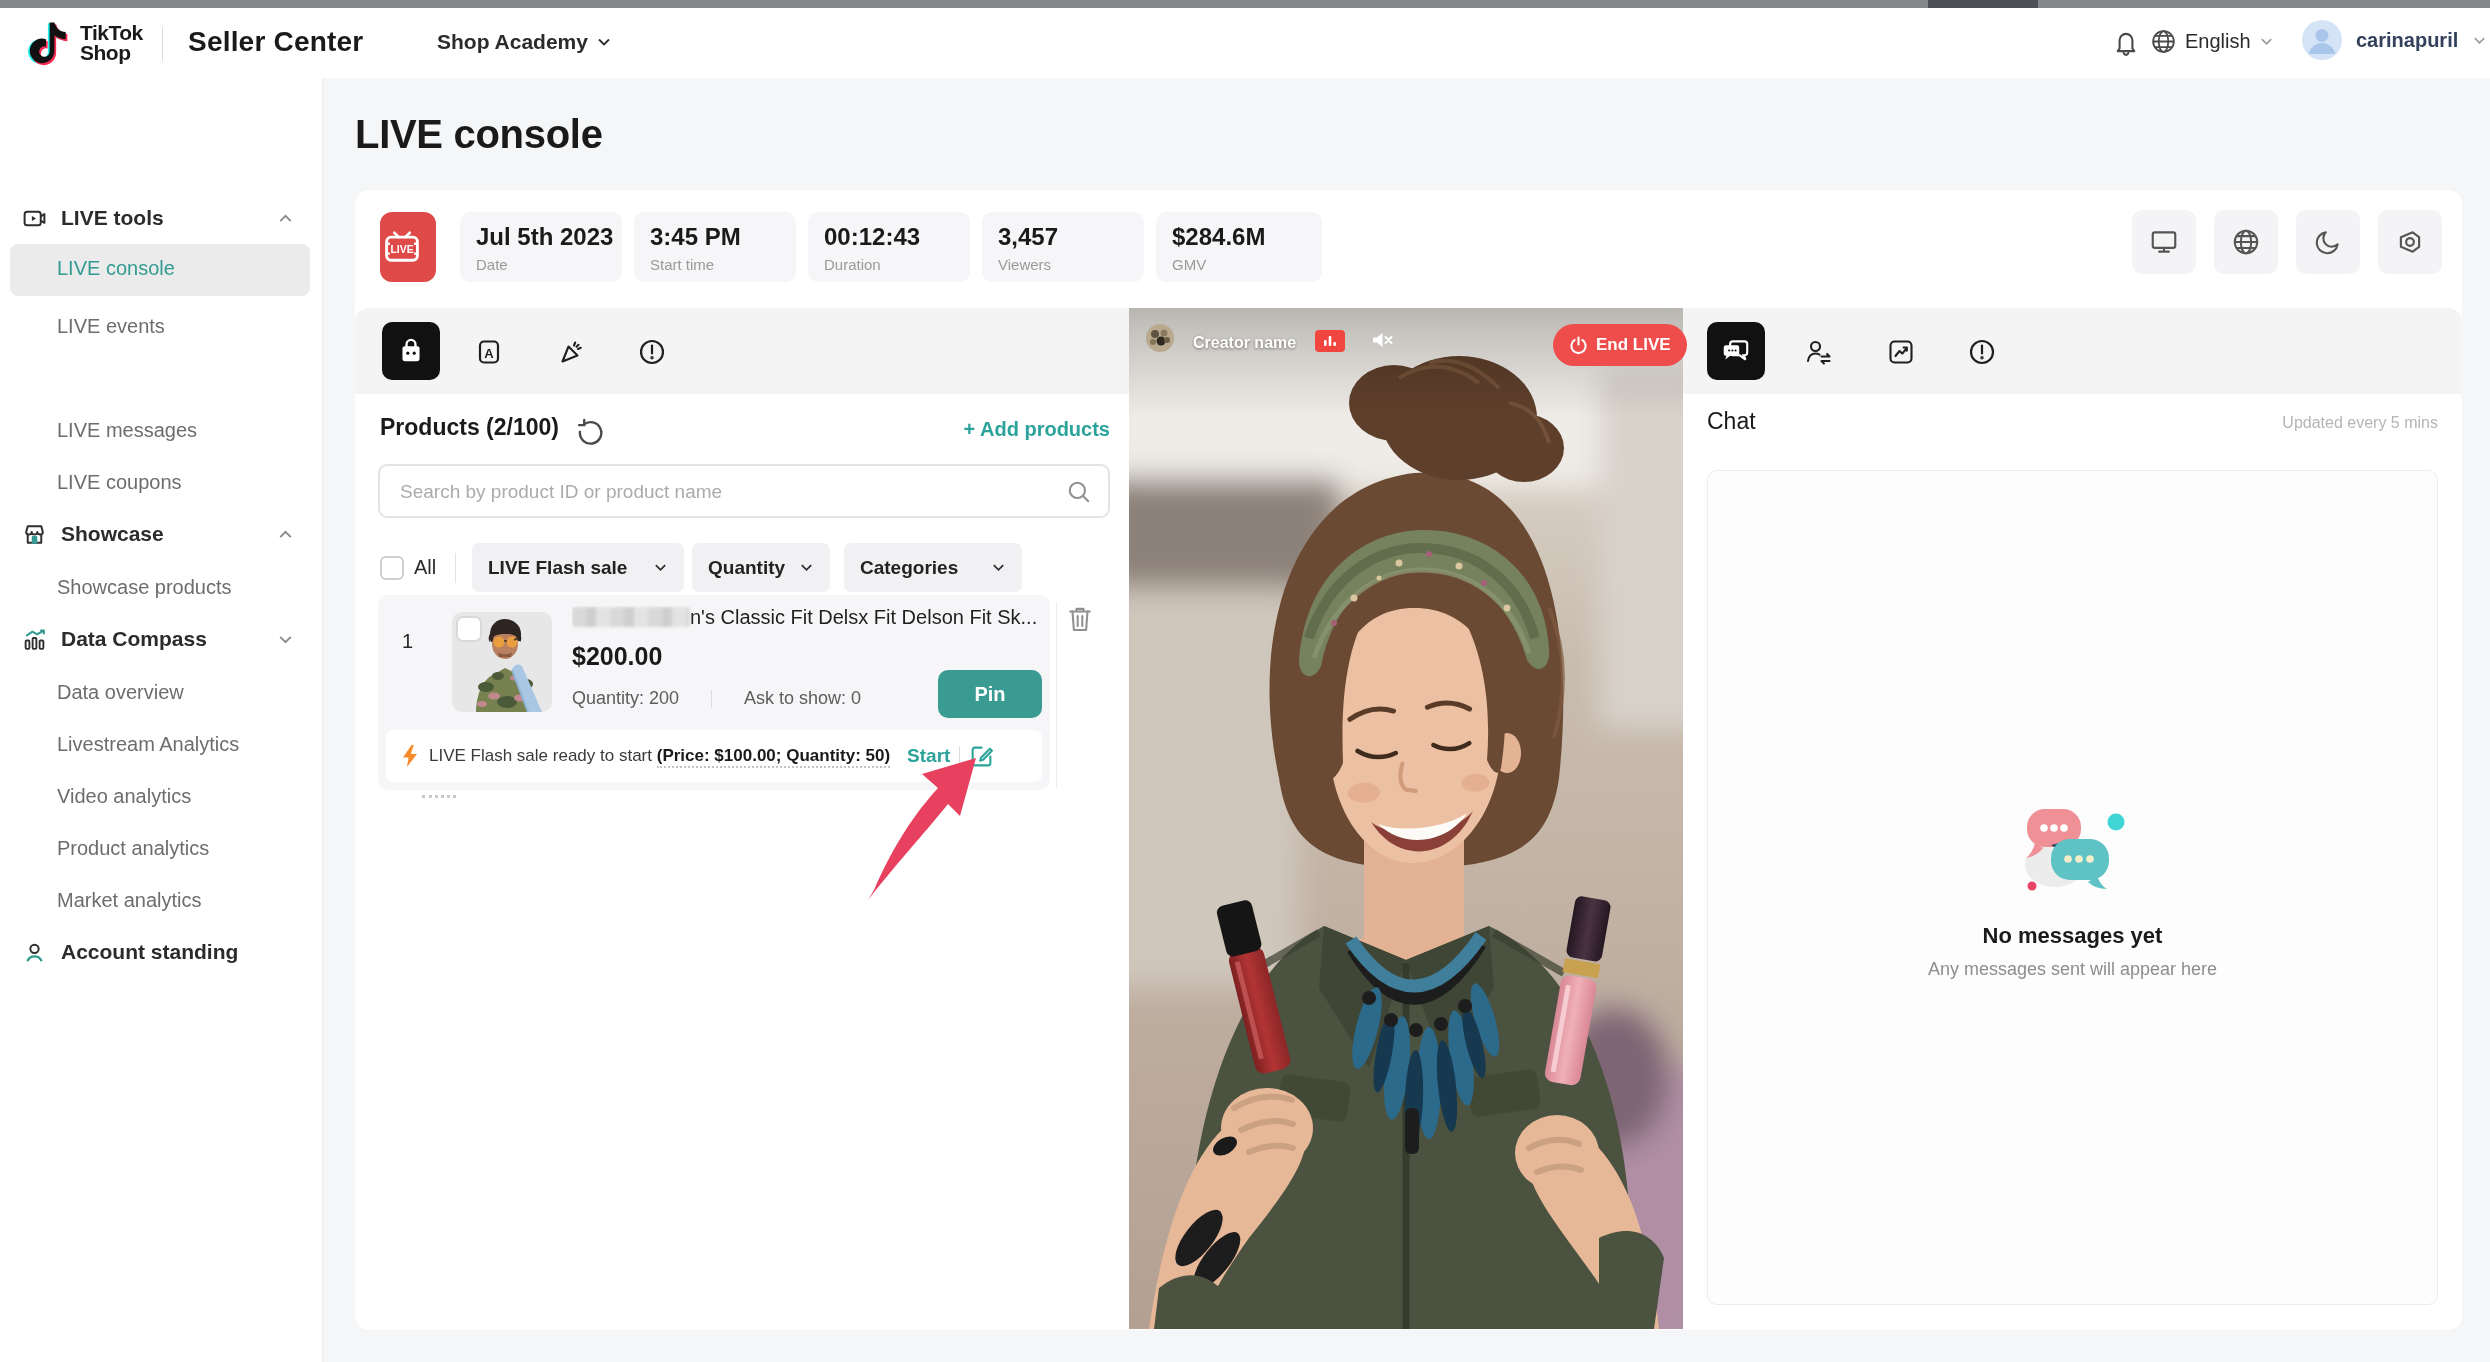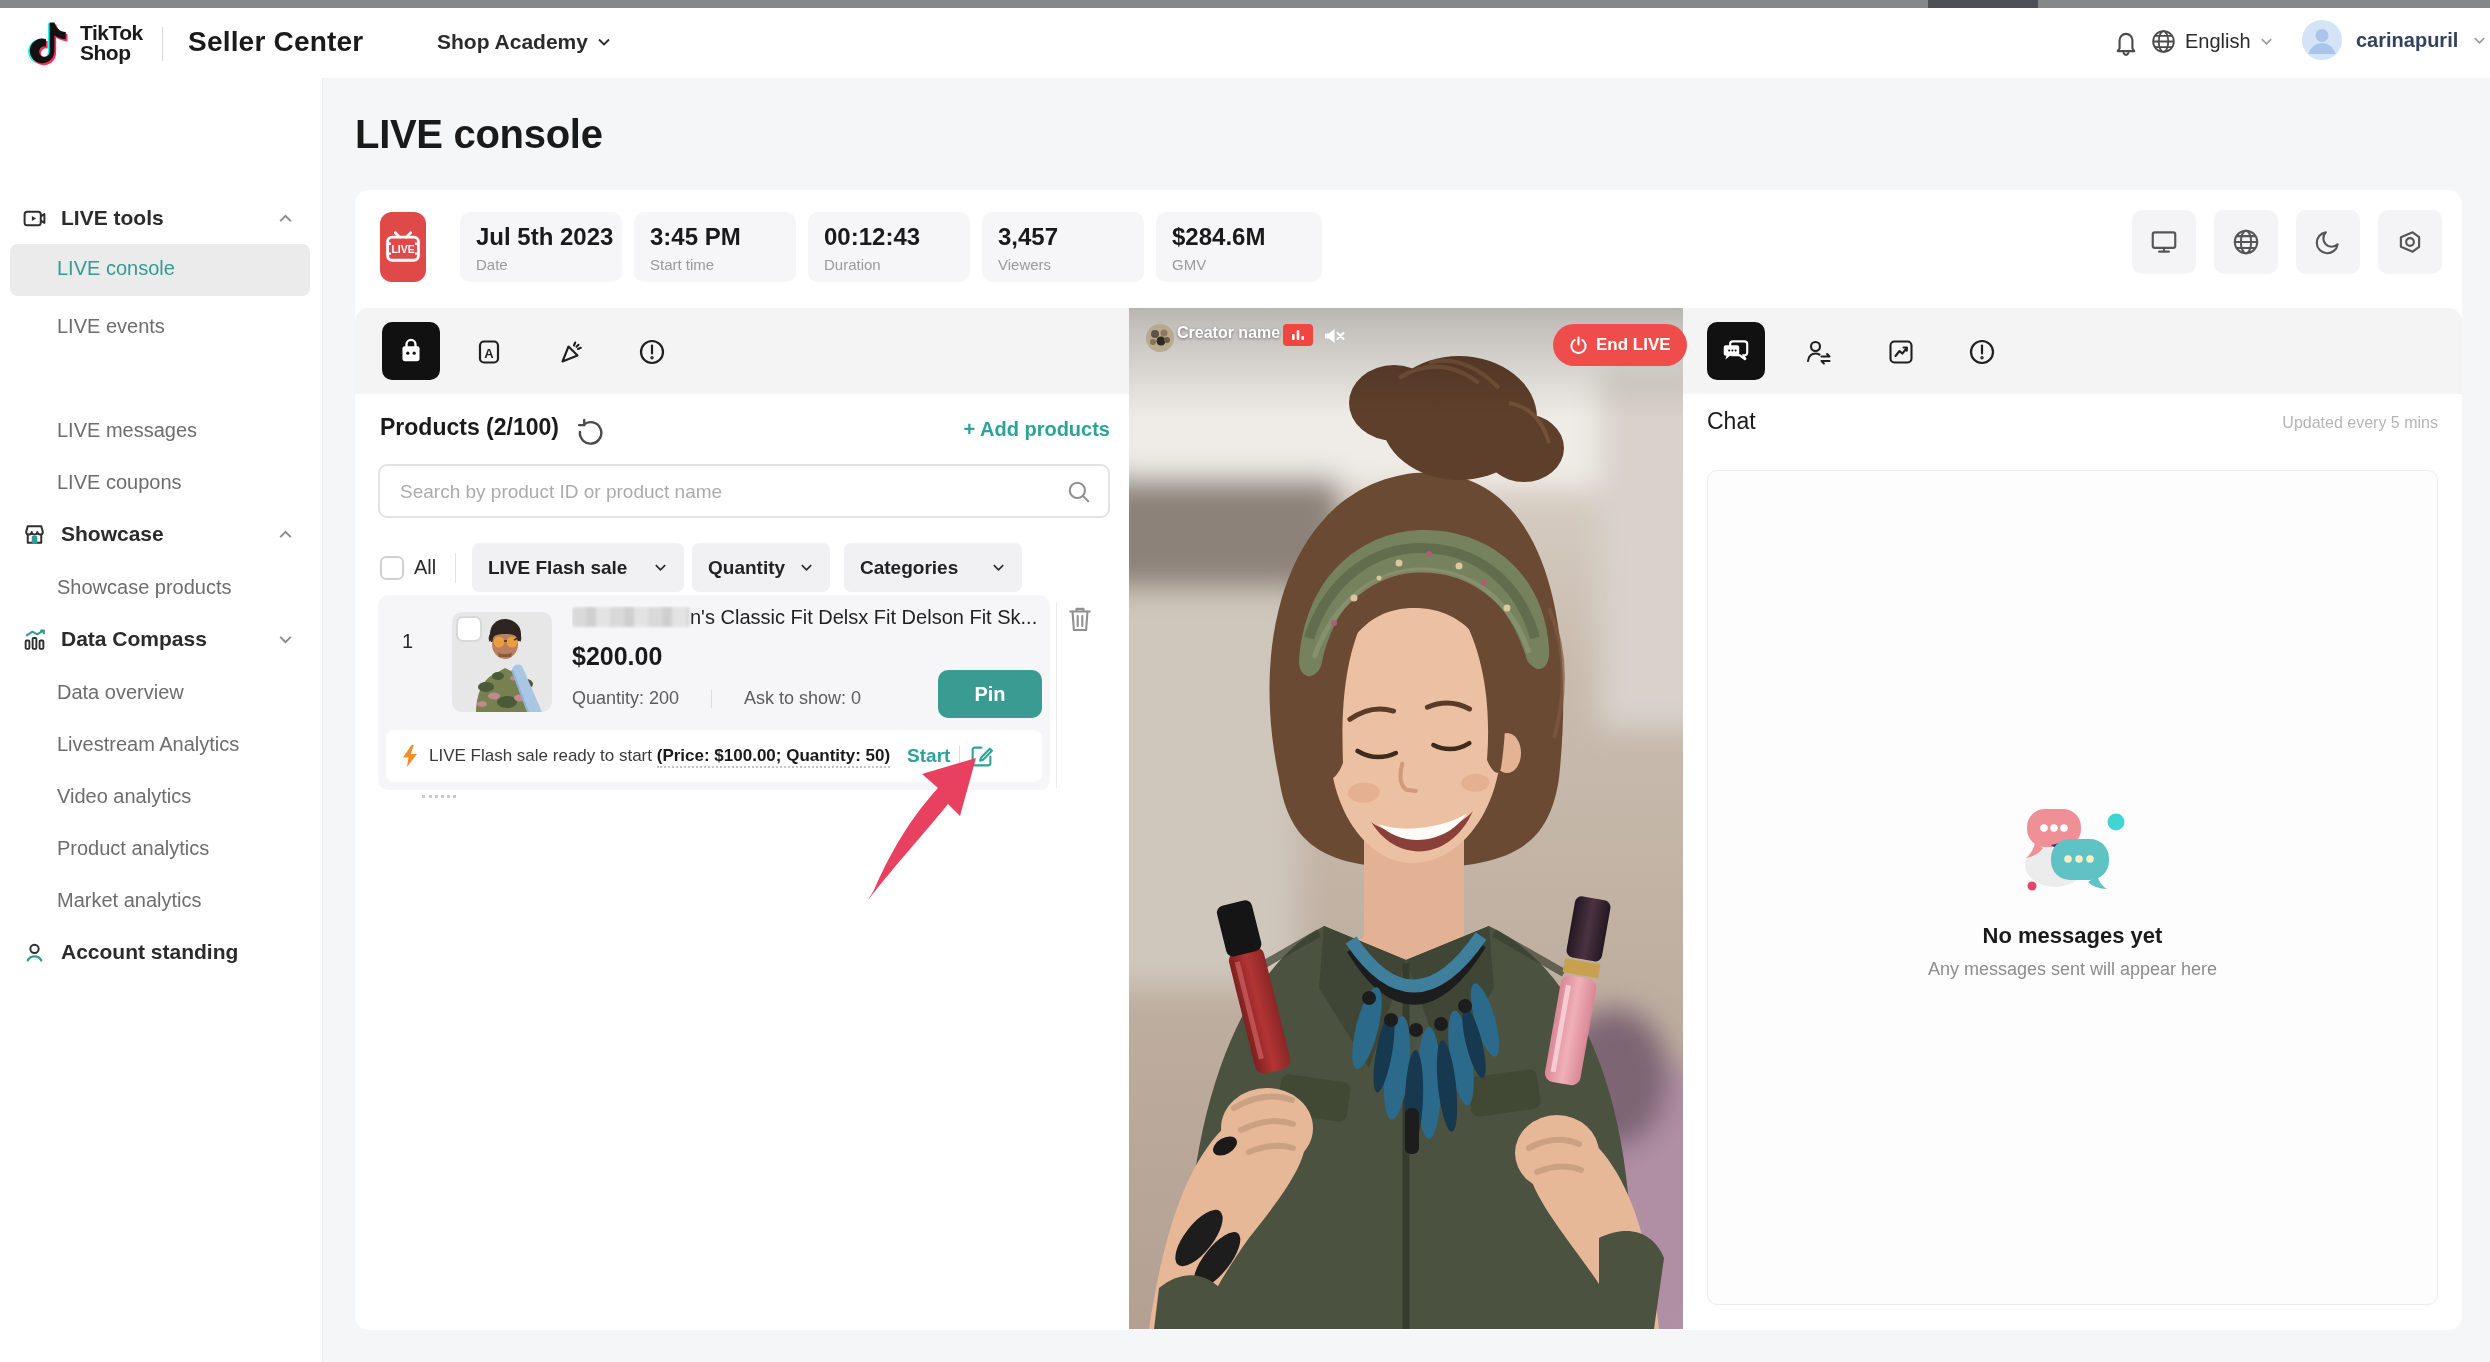--- a/index.html
+++ b/index.html
@@ -22,22 +22,22 @@
   .srow .lbl{font-size:21px;color:#2b2b2b;font-weight:600}
   .srow.child .lbl{font-size:20px;color:#6d6d6d;font-weight:400}
   .srow .ic{margin:0 14px 0 22px}
   .srow.child{padding-left:57px}
   .chev{margin-left:auto;margin-right:28px}
   .selbg{left:10px;top:166px;width:300px;height:52px;background:#ebebeb;border-radius:8px}
   .selbg .lbl{position:absolute;left:47px;top:13px;font-size:20px;color:#349b92;font-weight:500}
   
   .h1{left:355px;top:112px;font-size:40px;font-weight:700;letter-spacing:-.3px}
   .card{left:355px;top:190px;width:2107px;height:1140px;background:#fff;border-radius:14px}
-  .livebadge{left:380px;top:212px;width:46px;height:70px;background:#df4a49;border-radius:12px;
-             display:flex;align-items:center;justify-content:center}
+  .livebadge{left:380px;top:212px;width:56px;height:70px;background:#df4a49;border-radius:12px;
+             display:flex;align-items:center;justify-content:flex-start}
   .chip{top:212px;height:70px;background:#f6f6f8;border-radius:10px;padding:11px 0 0 16px;box-sizing:border-box}
   .chip .v{font-size:24px;font-weight:700}
   .chip .l{font-size:15px;color:#9a9a9a;margin-top:5px}
   .toolbtn{top:210px;width:64px;height:64px;background:#f4f4f6;border-radius:10px;
            display:flex;align-items:center;justify-content:center;cursor:pointer}
   .tabstrip{top:308px;height:86px;background:#f4f4f5}
   .tabtile{top:322px;width:58px;height:58px;background:#111;border-radius:10px;
            display:flex;align-items:center;justify-content:center;cursor:pointer}
   .tabicon{top:336px;width:32px;height:32px;cursor:pointer;display:flex;align-items:center;justify-content:center}
   
@@ -63,21 +63,21 @@
           font-size:20px;font-weight:600;display:flex;align-items:center;justify-content:center;cursor:pointer}
   .flash{left:386px;top:730px;width:656px;height:52px;background:#fff;border-radius:8px;display:flex;
          align-items:center;padding:0 14px;box-sizing:border-box;gap:9px}
   .flash .t{font-size:17px;color:#3a3a3a;white-space:nowrap}
   .flash b{color:#1a1a1a;border-bottom:2px dotted #c4c4c4;padding-bottom:1px}
   .startlink{font-size:19px;font-weight:600;color:#2ba39a;cursor:pointer;margin-left:8px}
   .rowdiv{left:1056px;top:602px;width:1px;height:186px;background:#ececec}
   .dots{left:422px;top:792px;width:34px;height:3px;border-bottom:3px dotted #c9c9c9}
   
   .video{left:1129px;top:308px;width:554px;height:1021px;overflow:hidden;background:#bfae9f}
-  .creatorchip{left:1146px;top:324px;display:flex;align-items:flex-start;gap:3px}
+  .creatorchip{left:1146px;top:324px;display:flex;align-items:flex-end;gap:19px}
   .cname{color:#fff;font-size:16px;font-weight:600;text-shadow:0 1px 3px rgba(0,0,0,.45)}
   .redbadge{width:30px;height:22px;background:#f0463f;border-radius:4px;display:flex;align-items:center;justify-content:center;cursor:pointer}
   .endlive{left:1553px;top:324px;height:42px;padding:0 16px;background:#ee4d4b;border-radius:22px;color:#fff;
            display:flex;align-items:center;gap:8px;font-size:17px;font-weight:600;cursor:pointer}
   
   .chathead{left:1707px;top:408px;font-size:23px;font-weight:400}
   .chatnote{left:2038px;top:414px;width:400px;text-align:right;font-size:16px;color:#b5b5b5}
   .chatbody{left:1707px;top:470px;width:731px;height:835px;border:1px solid #ececec;border-radius:10px;
             background:#fdfdfd;box-sizing:border-box;display:flex;flex-direction:column;align-items:center}
   .emptyt{font-size:22px;font-weight:700;margin-top:18px}

